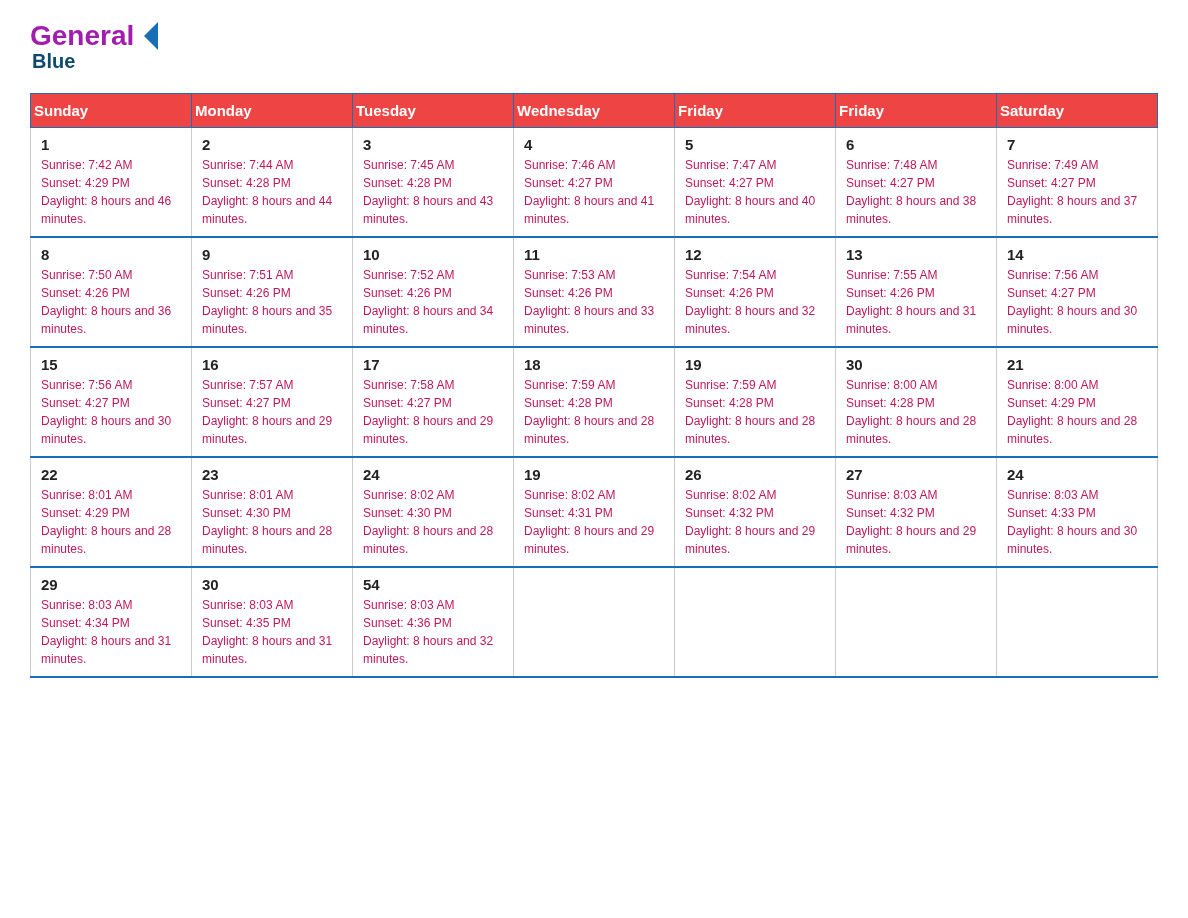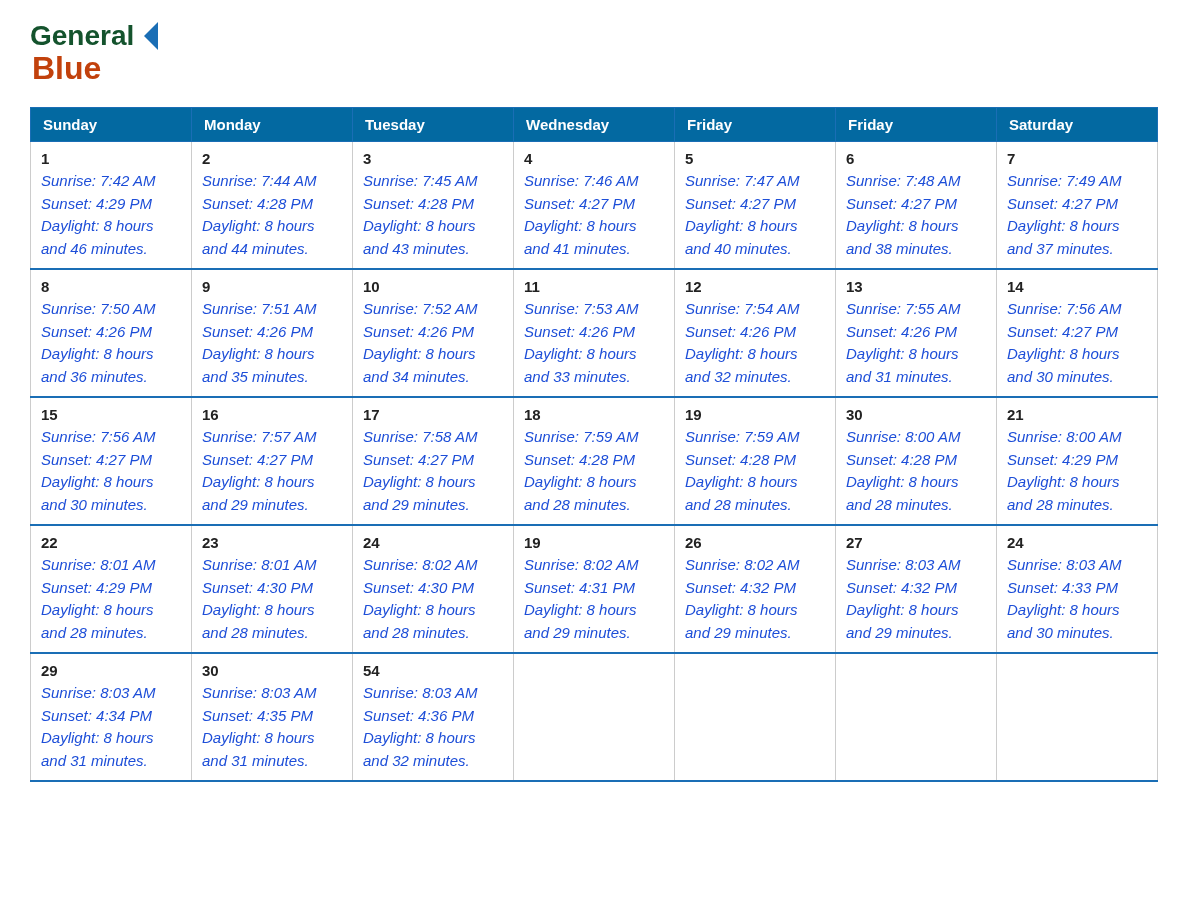--- a/index.html
+++ b/index.html
@@ -33,25 +33,25 @@
     .subtitle {
       font-size: 22px;
       color: #444;
       margin-top: 4px;
     }
     .calendar {
       width: 100%;
       border-collapse: collapse;
     }
     .calendar thead tr th {
-      background-color: #0369a1;
+      background-color: #ef4444;
       color: #fff;
       font-size: 15px;
       font-weight: 600;
-      padding: 8px 12px;
+      padding: 8px 3px;
       text-align: left;
       border: 1px solid #1a6eb5;
     }
     .calendar tbody tr td {
       vertical-align: top;
       padding: 8px 10px;
       font-size: 13px;
       color: #333;
       border: 1px solid #ccc;
       width: 14.28%;
@@ -61,53 +61,52 @@
       border-bottom: 2px solid #1a6eb5;
     }
     .day-number {
       font-size: 15px;
       font-weight: bold;
       color: #222;
       display: block;
       margin-bottom: 3px;
     }
     .day-info {
-      font-size: 15px;
-      color: #1d4ed8;
+      font-size: 12px;
+      color: #be185d;
       line-height: 1.5;
-      font-style: italic;
     }
     .empty-cell {
       background: #fff;
     }
     
     .logo-wrapper {
       display: flex;
       align-items: center;
     }
     .logo-general {
       font-size: 28px;
       font-weight: bold;
-      color: #14532d;
+      color: #a21caf;
     }
     .logo-triangle {
       display: inline-block;
       width: 0;
       height: 0;
       border-top: 14px solid #1a6eb5;
       border-left: 14px solid transparent;
       border-right: 14px solid transparent;
       transform: rotate(90deg);
       margin-left: 3px;
       vertical-align: middle;
     }
     .logo-blue-word {
-      font-size: 32px;
+      font-size: 20px;
       font-weight: bold;
-      color: #c2410c;
+      color: #0c4a6e;
       margin-top: -2px;
       display: block;
       margin-left: 2px;
     }
   </style>
 </head>
 <body>
 
 <div class="header-area">
   <div class="logo-area">

